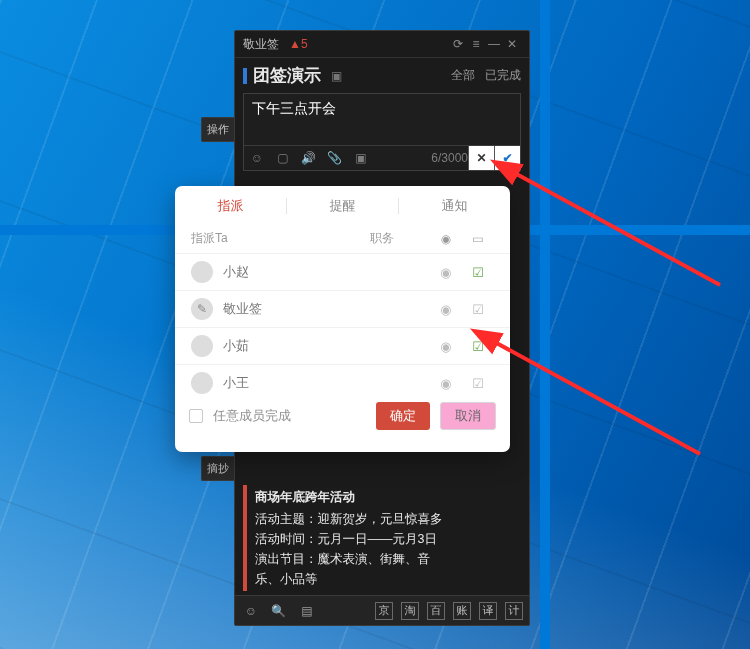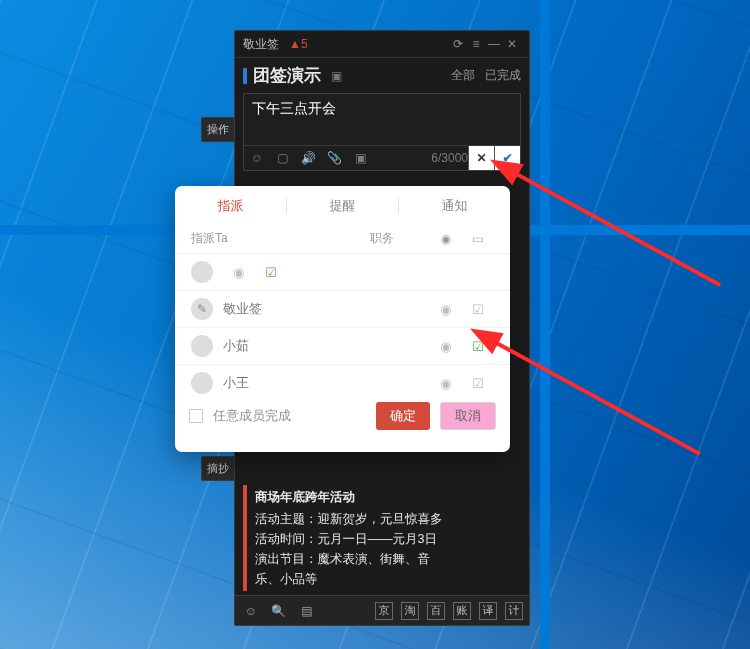--- a/index.html
+++ b/index.html
@@ -188,20 +188,21 @@
   </div>
   <div class="mhead">
     <div class="c1">指派Ta</div>
     <div class="c2">职务</div>
     <div class="c3">◉</div>
     <div class="c4">▭</div>
   </div>
 
   <div class="row">
     <div class="av av1"></div>
+    <div class="nm">小赵</div>
     <div class="eye">◉</div>
     <div class="chk on">☑</div>
   </div>
   <div class="row">
     <div class="av av2">✎</div>
     <div class="nm">敬业签</div>
     <div class="eye">◉</div>
     <div class="chk">☑</div>
   </div>
   <div class="row">

